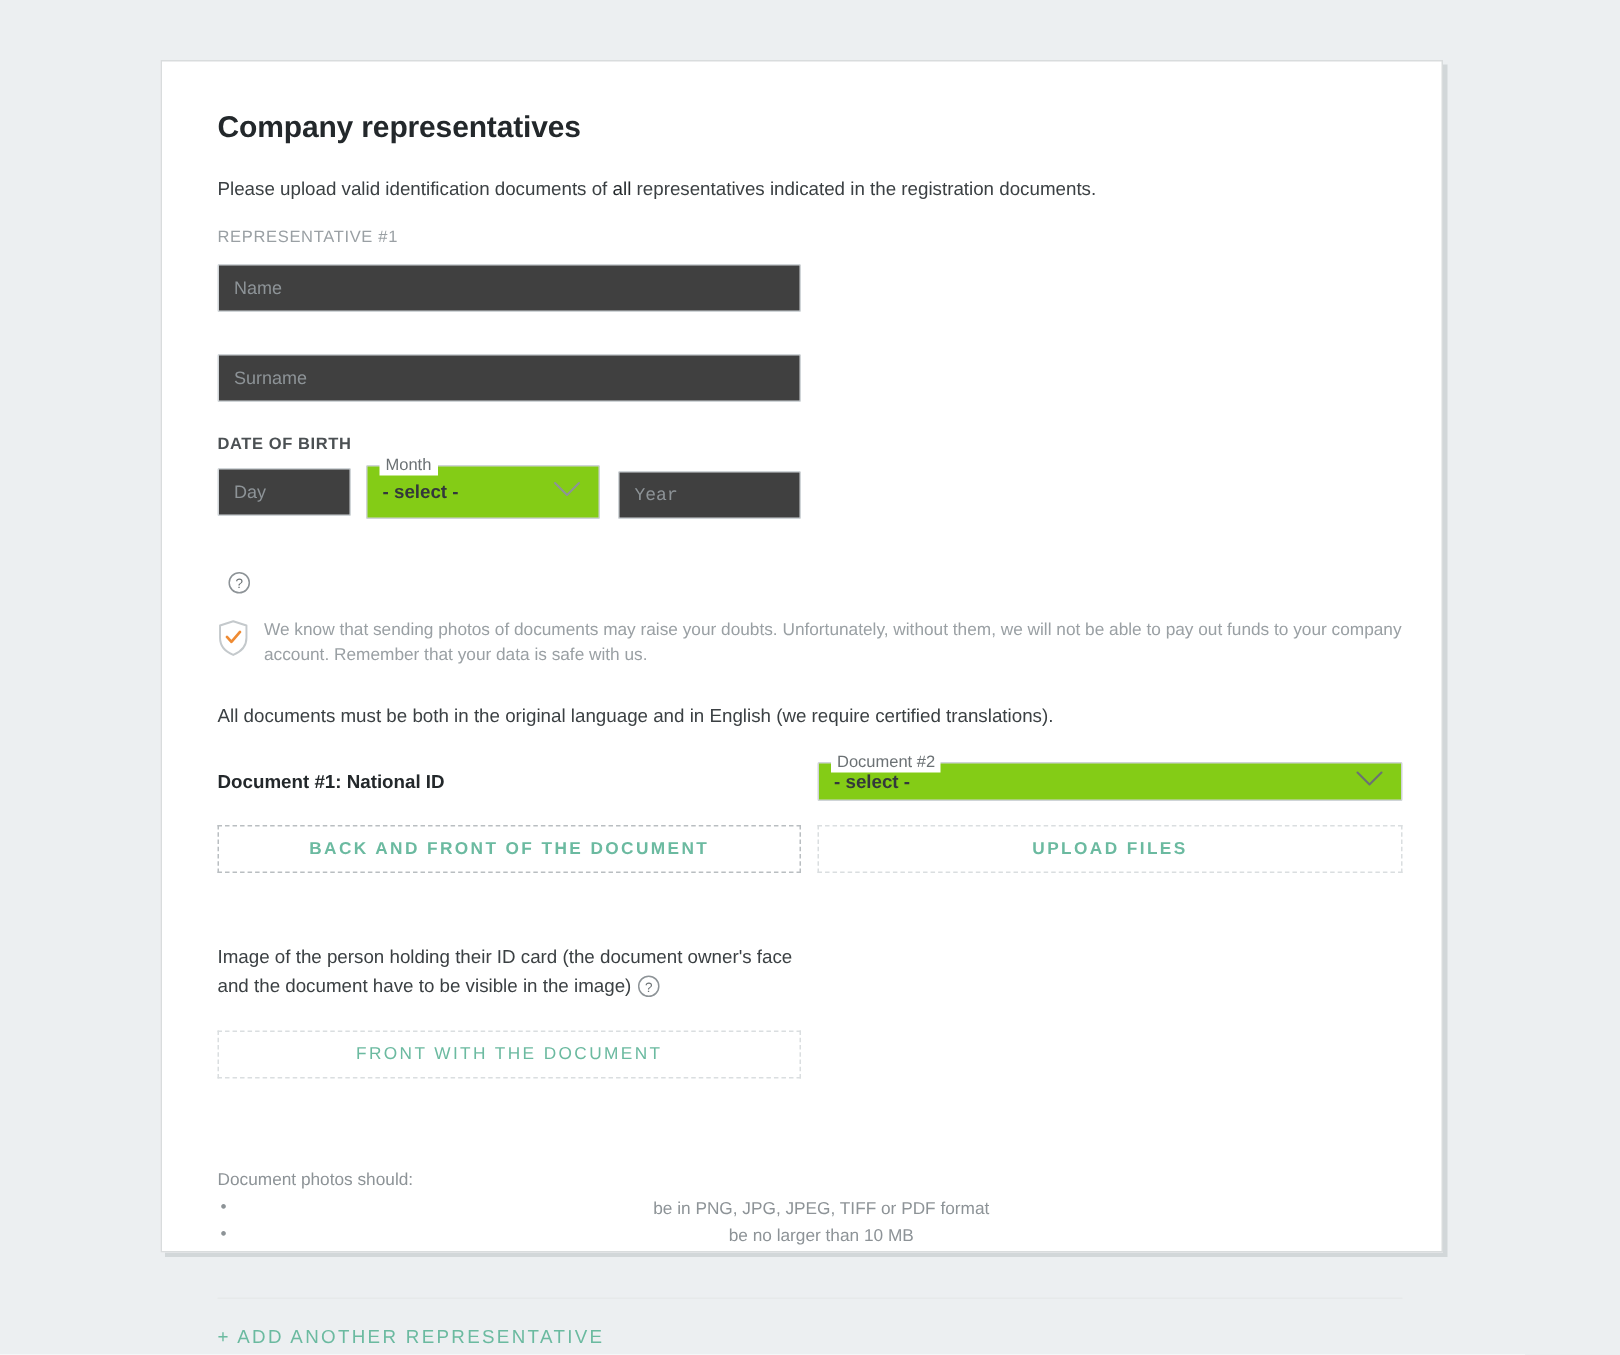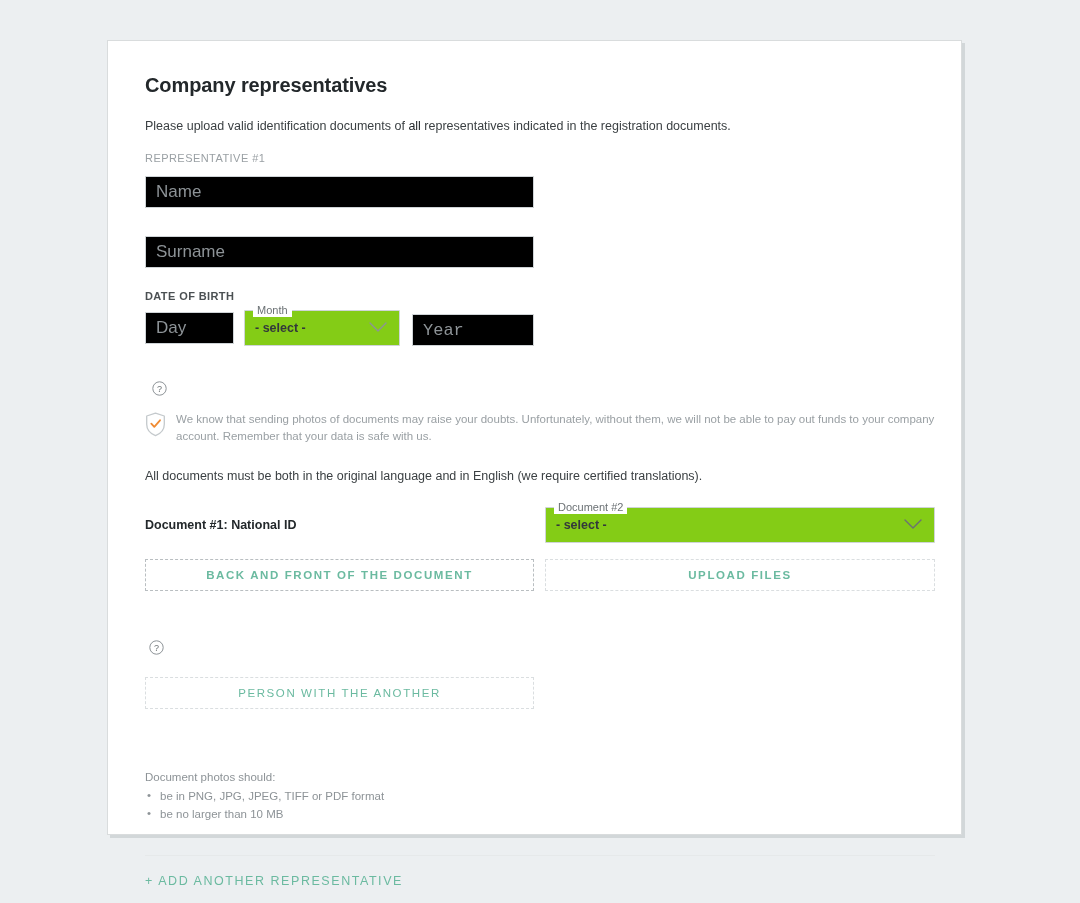--- a/index.html
+++ b/index.html
@@ -63,26 +63,26 @@
     color: #9aa0a4;
     letter-spacing: 0.45px;
     margin-top: 17px;
   }
 
   
   .text-input {
     box-sizing: border-box;
     height: 32px;
     border: 1px solid #cfd4d7;
-    background: #000000;
+    background: #404040;
     border-radius: 1px;
     display: flex;
     align-items: center;
     padding: 0 10px;
-    font-size: 17px;
+    font-size: 12px;
     color: #8d9397;
   }
   .input-name   { width: 389px; margin-top: 12px; }
   .input-surname{ width: 389px; margin-top: 28px; }
 
   .dob-label {
     font-size: 11px;
     color: #4b5053;
     font-weight: bold;
     letter-spacing: 0.4px;
@@ -172,21 +172,21 @@
     display: flex;
     align-items: center;
     margin-top: 24px;
   }
   .doc1-label {
     width: 400px;
     font-size: 12.5px;
     font-weight: bold;
     color: #23282b;
   }
-  .select-doc2 { width: 390px; height: 36px; }
+  .select-doc2 { width: 390px; height: 26px; }
 
   .btn-row {
     display: flex;
     margin-top: 16px;
     font-weight: bold;
   }
   .upload-btn {
     box-sizing: border-box;
     height: 32px;
     display: flex;
@@ -231,20 +231,21 @@
   .foot {
     margin-top: 60px;
     font-size: 11.5px;
     color: #8d9397;
     line-height: 1.5;
   }
   .foot ul {
     margin: 2px 0 0 0;
     padding-left: 15px;
     list-style: none;
+    text-align: center;
   }
   .foot li { position: relative; }
   .foot li:before {
     content: "•";
     position: absolute;
     left: -13px;
     top: -1px;
   }
 
   .divider {
@@ -335,29 +336,29 @@
           </span>
         </div>
       </div>
 
       <div class="btn-row">
         <div class="upload-btn btn-back-front">BACK AND FRONT OF THE DOCUMENT</div>
         <div class="upload-btn btn-upload-files">UPLOAD FILES</div>
       </div>
 
       <div class="person-text">
-        <span class="q-inline">
+        <span>Image of the person holding their ID card (the document owner's face and the document have to be visible in the image)</span><span class="q-inline">
           <svg width="15" height="15" viewBox="0 0 15 15">
             <circle cx="7.5" cy="7.5" r="6.7" fill="none" stroke="#8d9397" stroke-width="1"></circle>
             <text x="7.5" y="11" text-anchor="middle" font-family="Liberation Sans, sans-serif" font-size="9" fill="#6b7174">?</text>
           </svg>
         </span>
       </div>
 
-      <div class="upload-btn btn-person">PERSON WITH THE ANOTHER</div>
+      <div class="upload-btn btn-person">FRONT WITH THE DOCUMENT</div>
 
       <div class="foot">
         <div>Document photos should:</div>
         <ul>
           <li>be in PNG, JPG, JPEG, TIFF or PDF format</li>
           <li>be no larger than 10 MB</li>
         </ul>
       </div>
 
       <div class="divider"></div>

